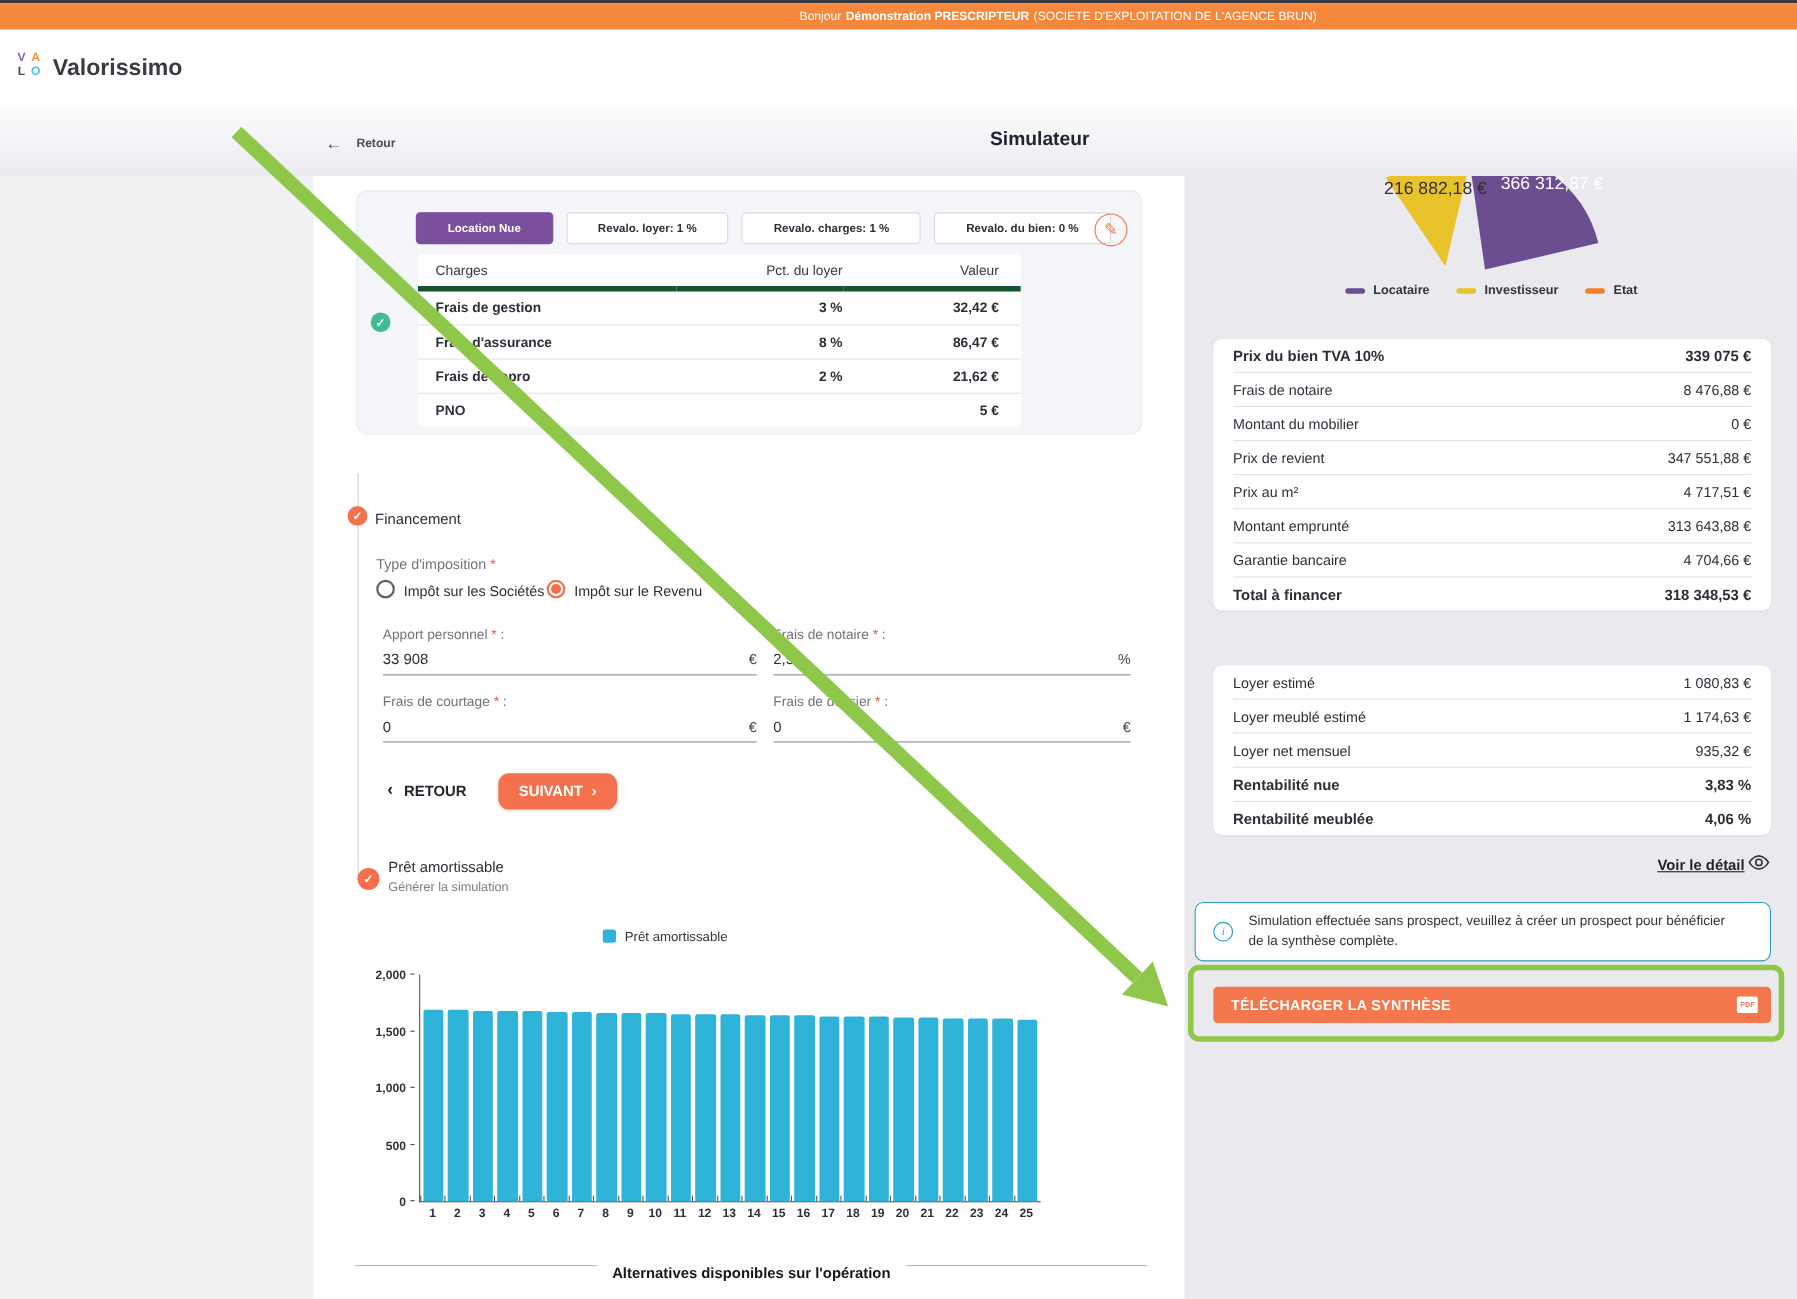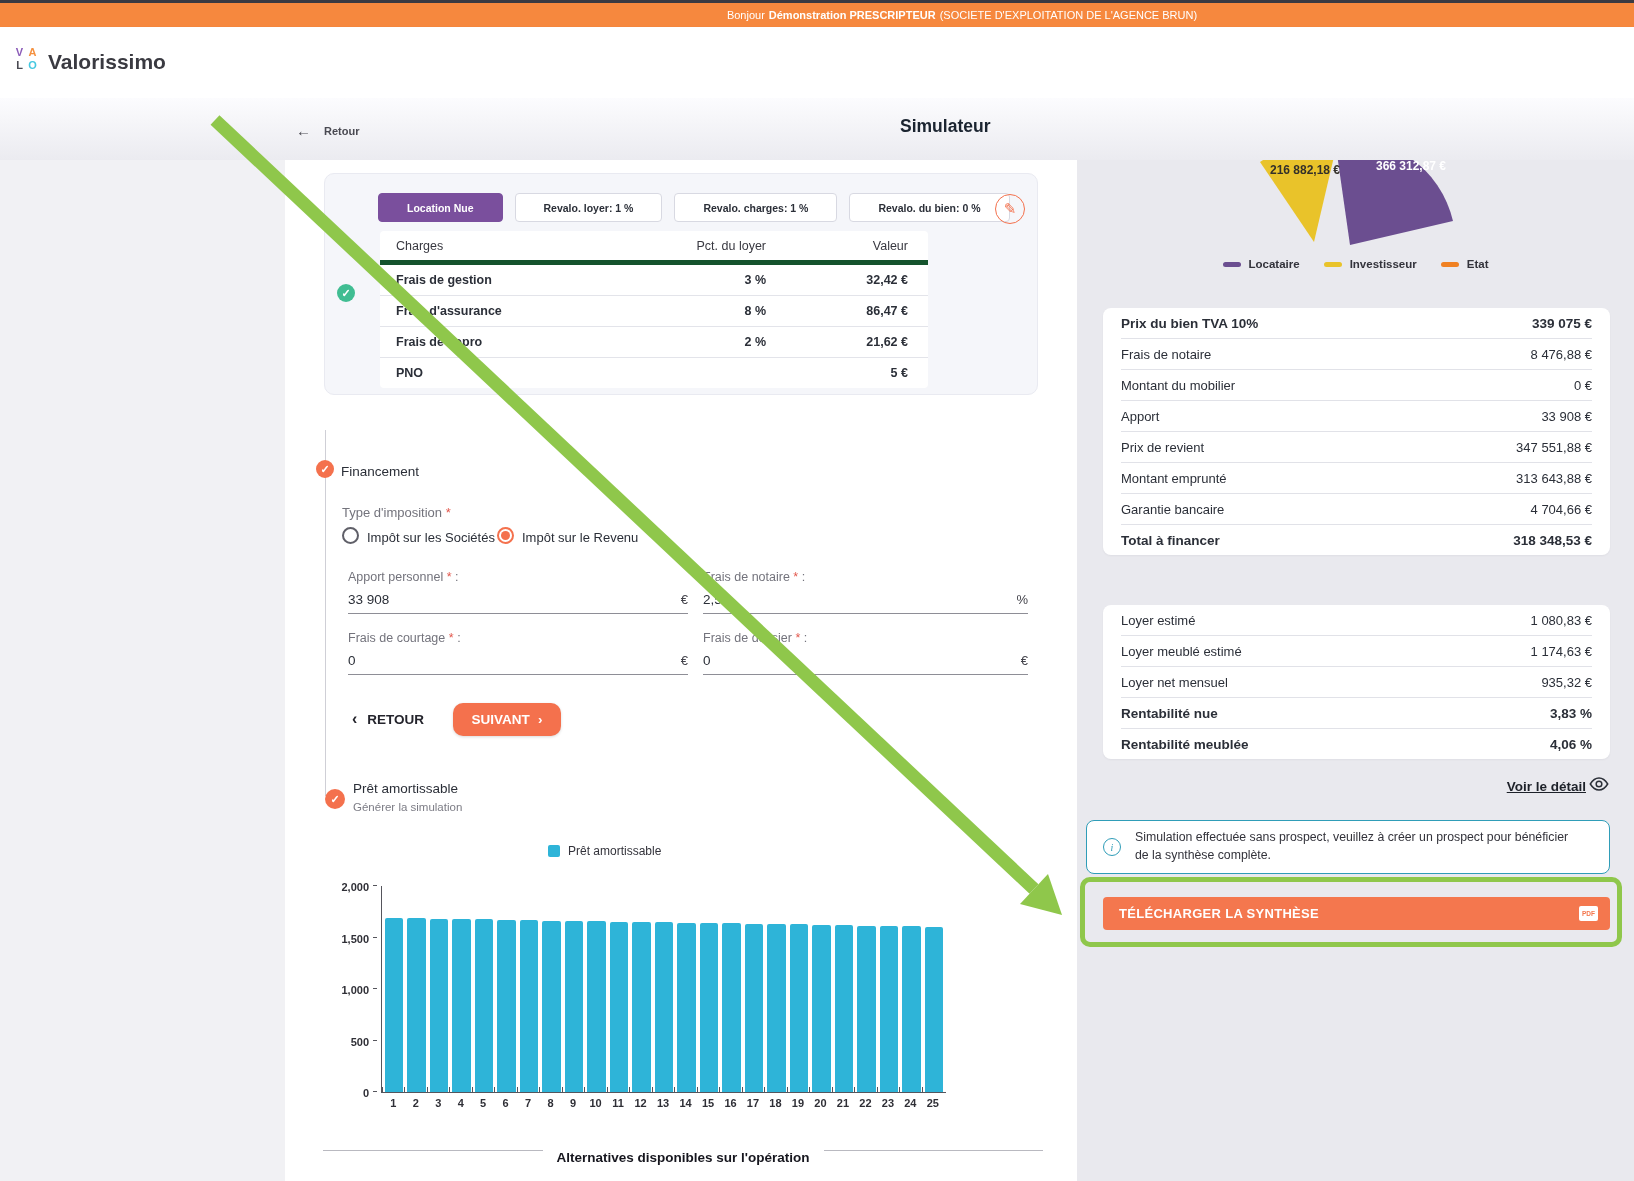--- a/index.html
+++ b/index.html
@@ -79,21 +79,21 @@
   .ylab{position:absolute;right:8px;font-size:11px;font-weight:700;color:#2f2f36;white-space:nowrap}
   .ytick{position:absolute;right:0;width:4px;height:1px;background:#55555c}
   #xlabels{left:382px;top:1097px;width:562px;display:flex;gap:4px;padding:0 2px;box-sizing:border-box}
   .xlab{flex:1;text-align:center;font-size:11px;font-weight:700;color:#2f2f36;position:relative}
   .xlab::before{content:"";position:absolute;left:-2px;top:-10px;width:1px;height:5px;background:#55555c}
   .altdivider{left:323px;top:1150px;width:720px;display:flex;align-items:flex-start;gap:14px}
   .altdivider .line{flex:1;height:1px;background:#b9b9c0}
   .altdivider .tx{font-size:13.5px;font-weight:700;color:#16161e;white-space:nowrap}
   
   .pieclip{left:1187px;top:160px;width:300px;height:92px;overflow:hidden}
-  .pielabel{font-size:12px;font-weight:700;text-align:center;width:110px}
+  .pielabel{font-size:16px;font-weight:400;text-align:center;width:110px}
   .pielegend{left:1077px;top:258px;width:557px;display:flex;justify-content:center;align-items:center;gap:24px}
   .pielegend .item{display:flex;align-items:center;gap:8px}
   .pielegend .dash{width:18px;height:5px;border-radius:2.5px}
   .pielegend .lab{font-size:11.5px;font-weight:700;color:#33333b}
   .scard{background:#fff;border-radius:8px;box-shadow:0 1px 2px rgba(40,40,60,.05);padding:0 18px;box-sizing:border-box}
   .srow{height:30px;display:flex;align-items:center;justify-content:space-between;font-size:13px;color:#2b2f38;border-top:1px solid #e1e2e8}
   .srow:first-child{border-top:none}
   .srow.bold{font-weight:700;font-size:13.5px}
   .voirdetail{left:1103px;top:776px;width:507px;display:flex;justify-content:flex-end;align-items:center;gap:2px;cursor:pointer}
   .voirdetail .lk{font-size:13.5px;font-weight:700;text-decoration:underline;color:#1d2129}
@@ -360,26 +360,26 @@
     </div>
     <div class="srow">
       <span>Frais de notaire</span>
       <span>8 476,88 €</span>
     </div>
     <div class="srow">
       <span>Montant du mobilier</span>
       <span>0 €</span>
     </div>
     <div class="srow">
-      <span>Apport</span>
-      <span>33 908 €</span>
-    </div>
-    <div class="srow">
       <span>Prix de revient</span>
       <span>347 551,88 €</span>
+    </div>
+    <div class="srow">
+      <span>Prix au m²</span>
+      <span>4 717,51 €</span>
     </div>
     <div class="srow">
       <span>Montant emprunté</span>
       <span>313 643,88 €</span>
     </div>
     <div class="srow">
       <span>Garantie bancaire</span>
       <span>4 704,66 €</span>
     </div>
     <div class="srow bold">

